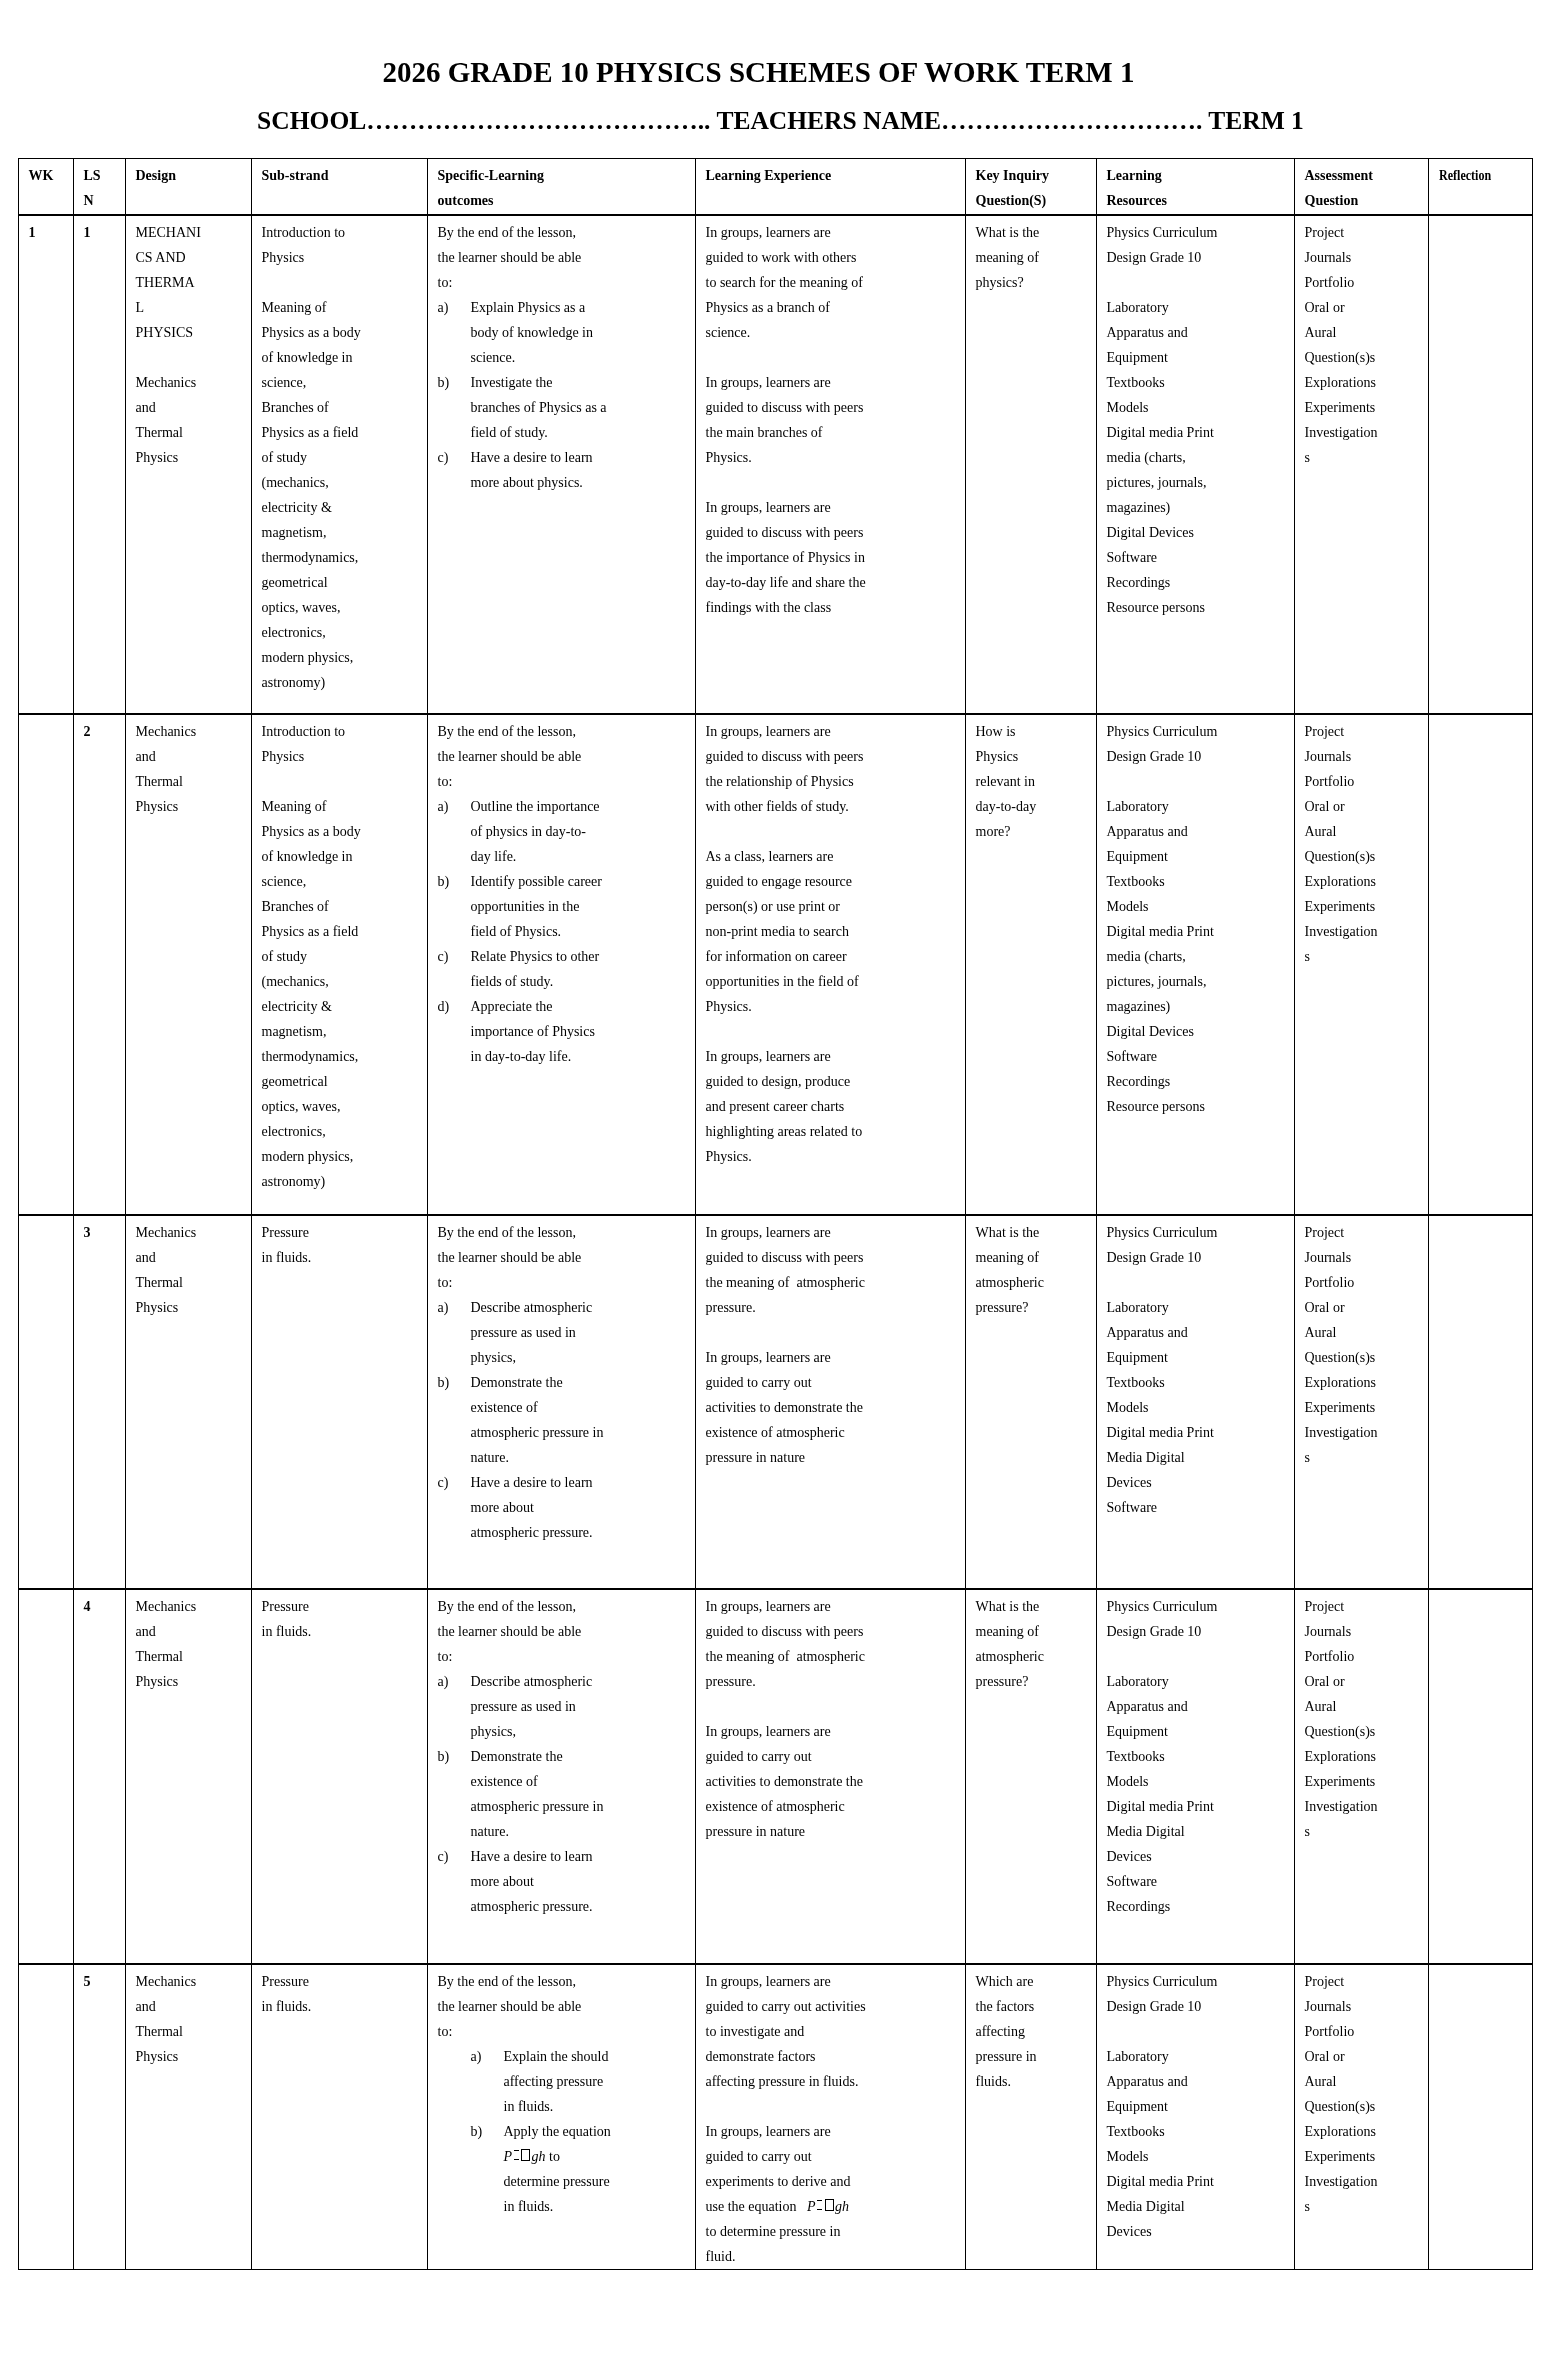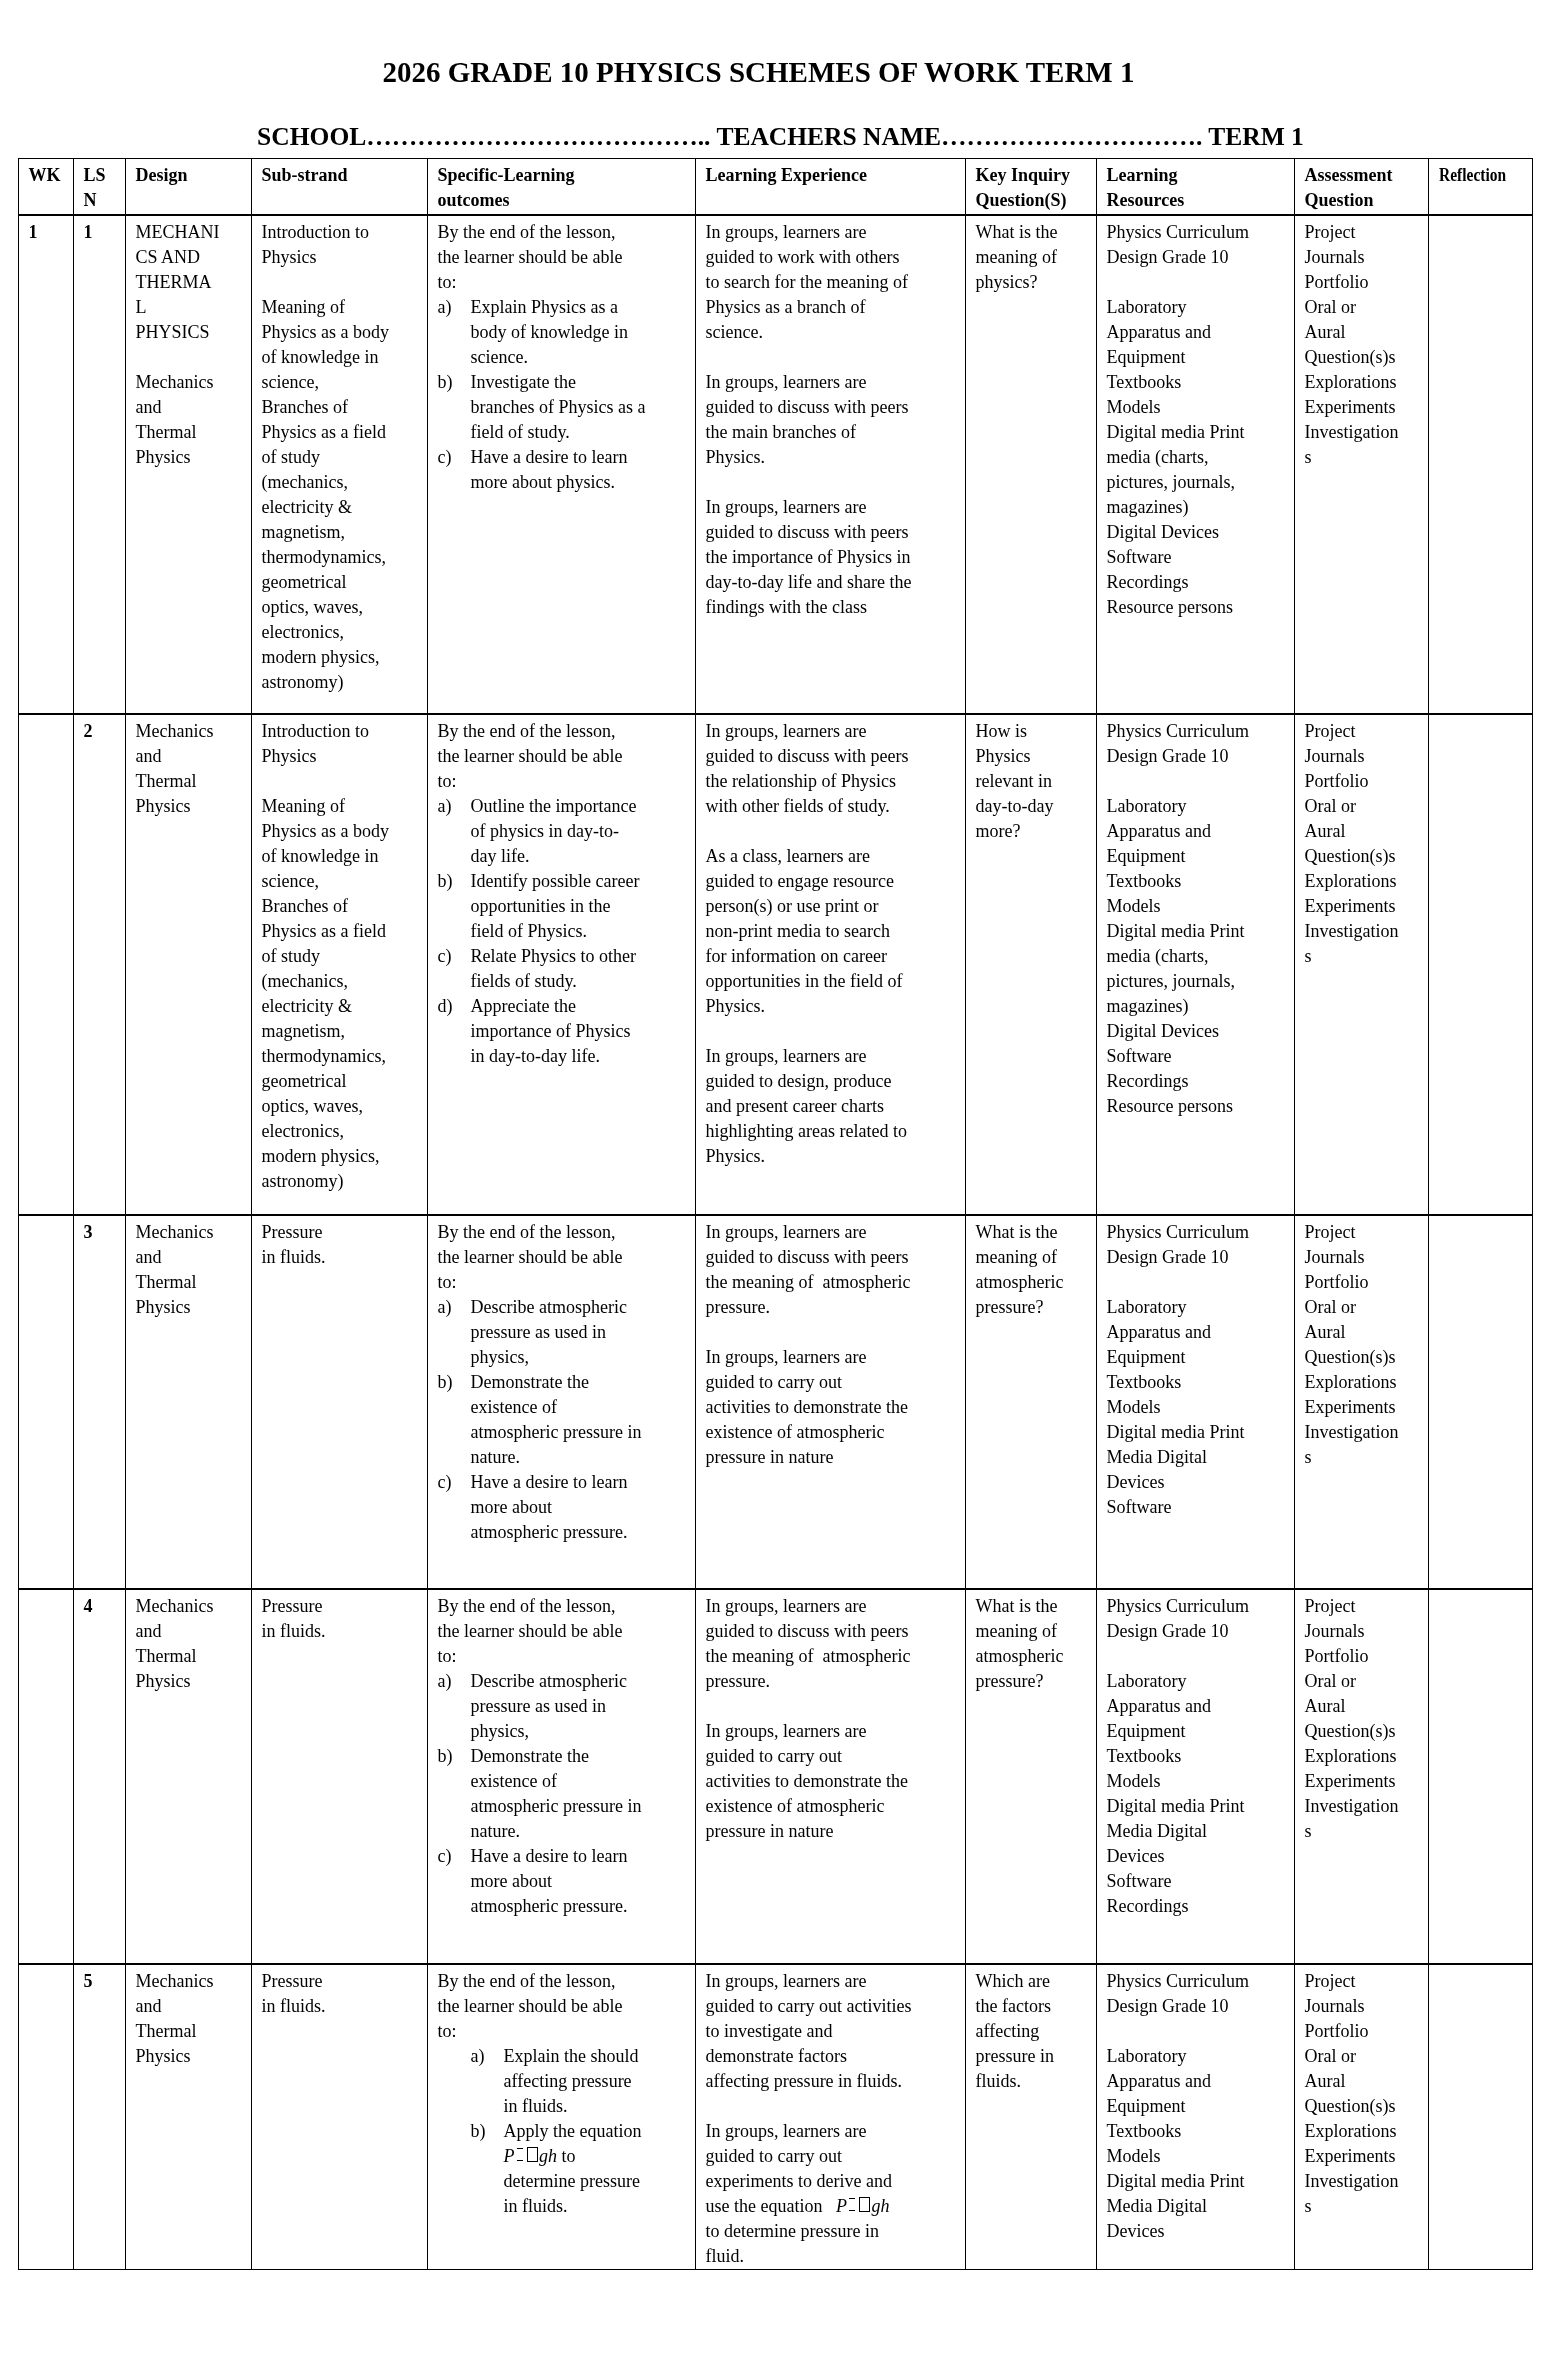--- a/index.html
+++ b/index.html
@@ -1,24 +1,24 @@
 <!DOCTYPE html>
 <html style="font-size:7.6px"><head>
 <meta charset="utf-8">
 <style>
   html, body { margin:0; padding:0; background:#ffffff; }
   body { width:1561px; height:2413px; position:relative; overflow:hidden;
          font-family:"Liberation Serif","DejaVu Serif",serif; color:#000; }
   .title { position:absolute; left:0; width:1517px; top:56px; text-align:center;
            font-weight:bold; font-size:29px; line-height:33px; }
-  .subtitle { position:absolute; left:0; width:1561px; top:122px; text-align:center;
+  .subtitle { position:absolute; left:0; width:1561px; top:106px; text-align:center;
            font-weight:bold; font-size:25.5px; line-height:30px; }
   table.sow { position:absolute; left:18px; top:158px; border-collapse:collapse; table-layout:fixed; width:1515px; }
   table.sow td, table.sow th { border:1.4px solid #000; vertical-align:top; padding:3.8px 2.8px 0 9.5px;
-           font-size:18px; line-height:25px; text-align:left; overflow:hidden; }
+           font-size:14px; line-height:25px; text-align:left; overflow:hidden; }
   table.sow tr.hdr th { font-weight:bold; height:51px; padding-top:3.8px; }
   table.sow tr.hdr { border-bottom:2.4px solid #000; }
   table.sow tr.row td { border-top:2.4px solid #000; }
   table.sow td.num { font-weight:bold; }
   .cell-lines { white-space:pre; display:block; }
   .ital { }
   .cond { display:inline-block; transform:scaleX(0.86); transform-origin:left center; }
   .eq { font-style:italic;margin-top:8px; }
   .tofu { display:inline-block; width:0.5em; height:0.75em; border:0.7px solid #000; vertical-align:-0.05em; margin:0 0.08em; }
   .tofu-eq { display:inline-block; width:0.35em; height:0.6em; border-top:0.7px solid #000; border-bottom:0.7px solid #000; vertical-align:0.05em; margin:0 0.12em; }

